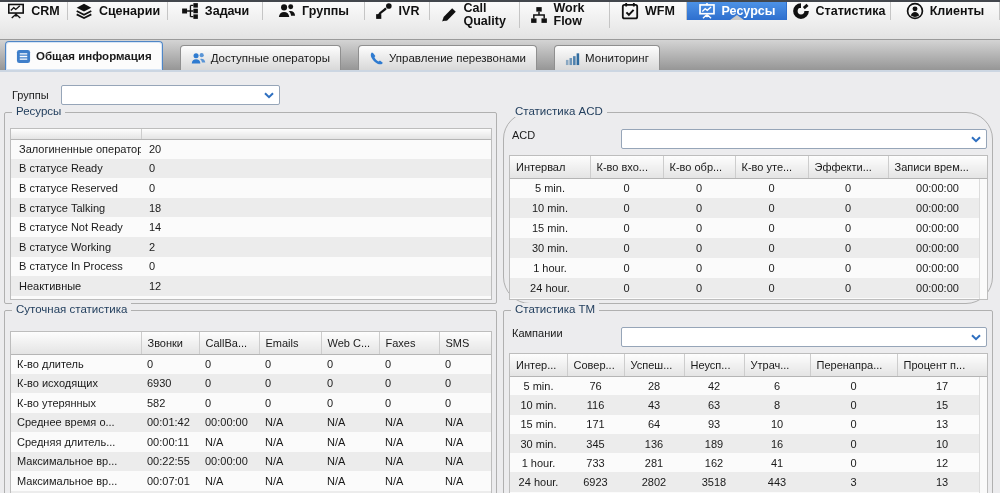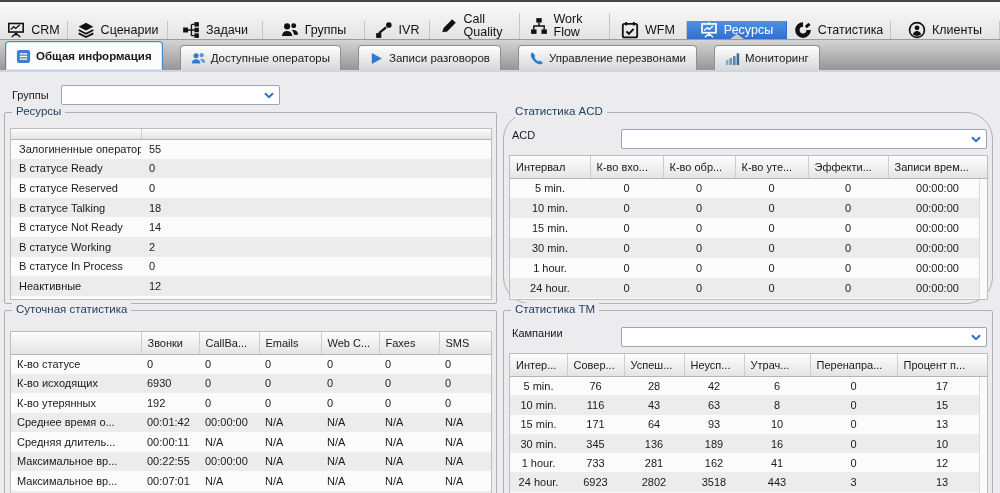--- a/index.html
+++ b/index.html
@@ -7,21 +7,21 @@
   body {
     position:relative;
     font-family:"Liberation Sans","DejaVu Sans",sans-serif;
     font-size:11px; color:#1a1a1a; background:#ececee;
   }
   
   .topbar {
     position:absolute; top:0; left:0; right:0; height:40px;
     background:linear-gradient(#fbfbfb,#e3e3e3);
     border-top:2px solid #43474d; border-bottom:1px solid #9a9a9a;
-    display:flex; align-items:flex-end;
+    display:flex; align-items:flex-start;font-weight:bold;
   }
   .tool-btn {
     display:flex; align-items:center; justify-content:center; gap:6px;
     border-right:1px solid #c5c5c5; font-size:12.5px; color:#111;
     cursor:default; padding:0 4px;
   }
   .tool-btn svg { width:18px; height:18px; flex:0 0 auto; }
   .tool-btn .two-line { width:46px; line-height:1.05; }
   .tool-btn:nth-child(1){width:68px}
   .tool-btn:nth-child(2){width:100px}
@@ -217,26 +217,20 @@
     <svg viewBox="0 0 16 16">
         <circle cx="5.4" cy="5" r="2.7" fill="#2f7bd0"></circle>
         <path d="M.8 13.4c.2-3 2-4.5 4.6-4.5s4.4 1.5 4.6 4.5z" fill="#2f7bd0"></path>
         <circle cx="11.4" cy="4.4" r="2.2" fill="#5a95d6"></circle>
         <path d="M10.9 8.2c2.6 0 4.2 1.5 4.3 4.1h-3.5c-.2-1.8-.9-3.1-2.1-3.9z" fill="#5a95d6"></path>
       </svg>
     <span>Доступные операторы</span>
   </div>
   <div class="tab">
     <svg viewBox="0 0 16 16">
-        <path d="M3 2.2l10.6 5.8L3 13.8z" fill="#2f7bd0"></path>
-      </svg>
-    <span>Записи разговоров</span>
-  </div>
-  <div class="tab">
-    <svg viewBox="0 0 16 16">
         <path d="M3 1.6C1.7 2.8 1.5 4.9 2.7 7.3c1.4 2.8 3.6 5 6.3 6.2 2.3 1 4.2.9 5.3-.3l.4-.6-3-2.5c-.4.5-.9.8-1.5 1-1.8-.6-3.7-2.5-4.4-4.4.2-.6.6-1.1 1-1.5L4.3 2.1z" fill="#2f7bd0"></path>
       </svg>
     <span>Управление перезвонами</span>
   </div>
   <div class="tab">
     <svg viewBox="0 0 16 16">
         <rect x="1" y="9.5" width="2.7" height="5.5" fill="#8aa8c2"></rect>
         <rect x="4.8" y="7.5" width="2.7" height="7.5" fill="#6f97ba"></rect>
         <rect x="8.6" y="5.5" width="2.7" height="9.5" fill="#4f81ad"></rect>
         <rect x="12.4" y="2.5" width="2.7" height="12.5" fill="#2f6ca0"></rect>
@@ -268,21 +262,21 @@
       <thead>
         <tr>
             <th></th>
             <th></th>
           </tr>
       </thead>
       <tbody>
 
           <tr>
             <td>Залогиненные операторы</td>
-            <td>55</td>
+            <td>20</td>
           </tr>
 
           <tr>
             <td>В статусе Ready</td>
             <td>0</td>
           </tr>
 
           <tr>
             <td>В статусе Reserved</td>
             <td>0</td>
@@ -433,42 +427,42 @@
             <th>CallBa...</th>
             <th>Emails</th>
             <th>Web C...</th>
             <th>Faxes</th>
             <th>SMS</th>
           </tr>
       </thead>
       <tbody>
 
           <tr>
-            <td>К-во статусе</td>
+            <td>К-во длитель</td>
             <td>0</td>
             <td>0</td>
             <td>0</td>
             <td>0</td>
             <td>0</td>
             <td>0</td>
           </tr>
 
           <tr>
             <td>К-во исходящих</td>
             <td>6930</td>
             <td>0</td>
             <td>0</td>
             <td>0</td>
             <td>0</td>
             <td>0</td>
           </tr>
 
           <tr>
             <td>К-во утерянных</td>
-            <td>192</td>
+            <td>582</td>
             <td>0</td>
             <td>0</td>
             <td>0</td>
             <td>0</td>
             <td>0</td>
           </tr>
 
           <tr>
             <td>Среднее время о...</td>
             <td>00:01:42</td>

